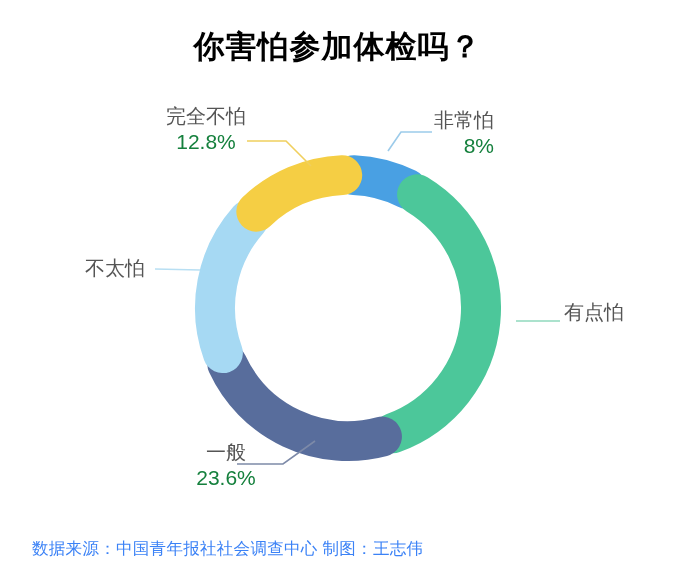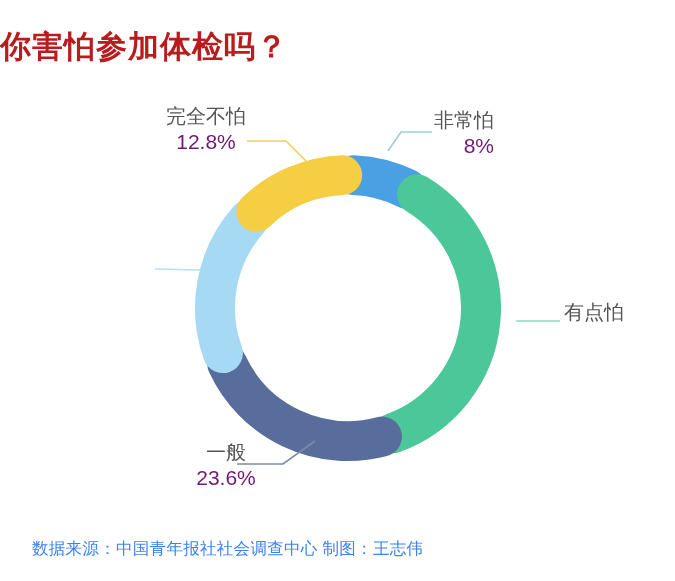--- a/index.html
+++ b/index.html
@@ -15,24 +15,24 @@
     font-family: "Liberation Sans", "DejaVu Sans", sans-serif;
     color: #5a5a5a;
     -webkit-font-smoothing: antialiased;
   }
 
   #chart-title {
     position: absolute;
     left: 0;
     top: 26px;
     width: 675px;
-    text-align: left;
+    text-align: center;
     font-size: 31px;
     font-weight: bold;
-    color: #b91c1c;
+    color: #000000;
     letter-spacing: 1px;
     white-space: nowrap;
   }
 
   #donut-wrap {
     position: absolute;
     left: 0;
     top: 0;
     width: 675px;
     height: 581px;
@@ -43,21 +43,21 @@
     line-height: 1.25;
     color: #5f5f5f;
     white-space: nowrap;
   }
   .callout .cat {
     font-size: 20px;
     color: #555555;
   }
   .callout .pct {
     font-size: 21px;
-    color: #701a75;
+    color: #15803d;
   }
 
   
   #callout-wanquanbupa { left: 146px; top: 104px; text-align: center; width: 120px; }
   #callout-feichangpa  { left: 434px; top: 108px; text-align: right; }
   #callout-butaipa     { left: 60px;  top: 256px; text-align: center; width: 110px; }
   #callout-youdianpa   { left: 564px; top: 300px; text-align: left; }
   #callout-yiban       { left: 166px; top: 440px; text-align: center; width: 120px; }
 
   #footer-note {
@@ -101,20 +101,21 @@
   <div class="cat">完全不怕</div>
   <div class="pct">12.8%</div>
 </div>
 
 <div class="callout" id="callout-feichangpa">
   <div class="cat">非常怕</div>
   <div class="pct">8%</div>
 </div>
 
 <div class="callout" id="callout-butaipa">
+  <div class="cat">不太怕</div>
 </div>
 
 <div class="callout" id="callout-youdianpa">
   <div class="cat">有点怕</div>
 </div>
 
 <div class="callout" id="callout-yiban">
   <div class="cat">一般</div>
   <div class="pct">23.6%</div>
 </div>

